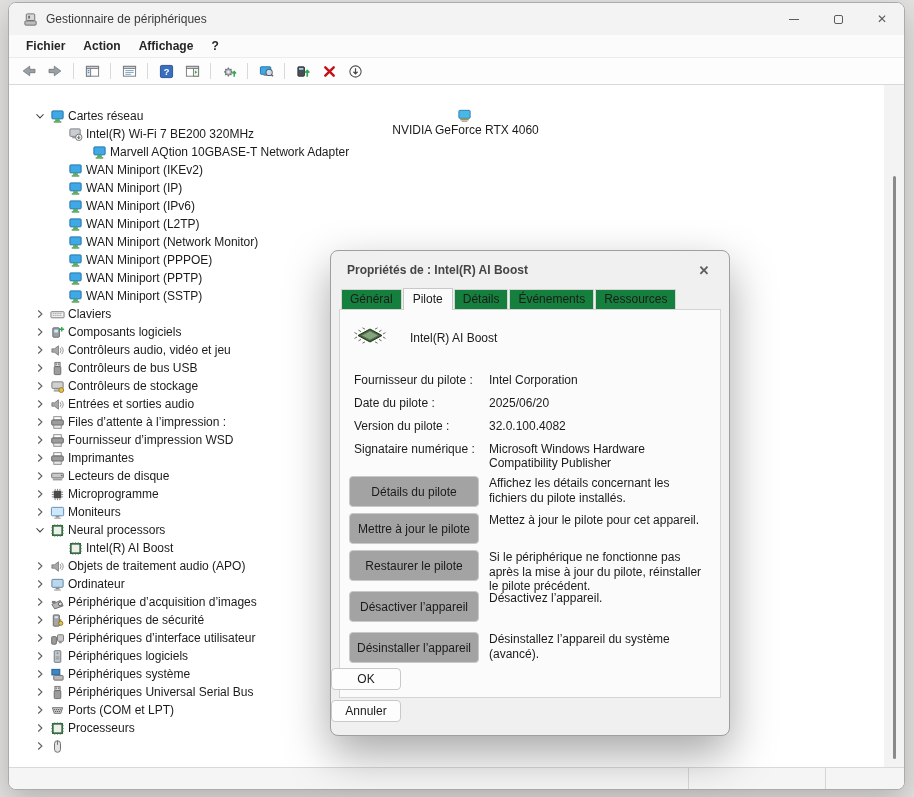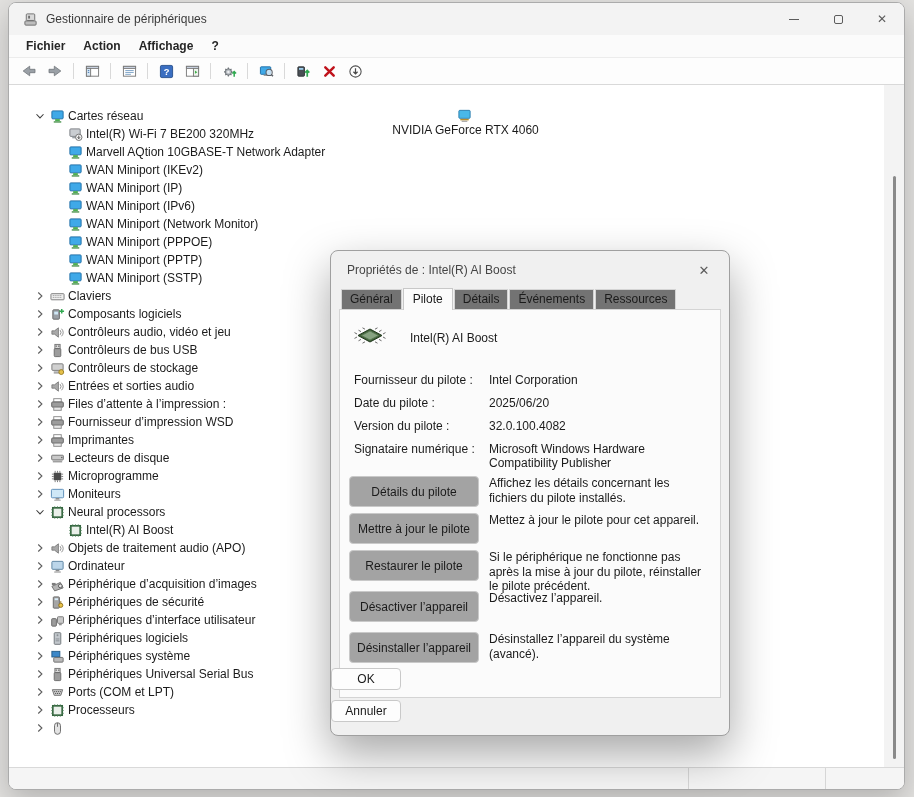--- a/index.html
+++ b/index.html
@@ -35,26 +35,26 @@
   .vscroll { position:absolute; top:0; right:0; width:20px; bottom:0; background:#f3f3f3; }
   .vthumb { position:absolute; left:9px; width:3px; background:#8a8a8a; border-radius:2px; }
 
   .statusbar { height:22px; background:#f5f5f5; border-top:1px solid #d9d9d9; display:flex; flex:0 0 auto; }
   .st-cell { border-right:1px solid #d6d6d6; }
 
   
   .dlg { position:absolute; left:330px; top:250px; width:400px; height:486px;
          background:#f0f0f0; border:1px solid #9f9f9f; border-radius:8px;
          box-shadow:0 18px 45px rgba(0,0,0,.35); z-index:10; }
-  .dlg-titlebar { height:38px; display:flex; align-items:center; padding:0 14px 0 16px; }
+  .dlg-titlebar { height:38px; display:flex; align-items:center; padding:0 14px 0 16px;font-weight:bold; }
   .dlg-title { font-size:12px; color:#454545; }
   .dlg-close { margin-left:auto; font-size:13px; color:#5c5c5c; width:22px; height:22px; display:flex; align-items:center; justify-content:center; }
 
   .tabs { display:flex; margin-left:10px; position:relative; z-index:2; align-items:flex-end; height:20px; }
-  .tab { font-size:12px; color:#1b1b1b; padding:2px 8px 3px; background:#737373; border:1px solid #d4d4d4; border-bottom:none; margin-right:1px; }
+  .tab { font-size:12px; color:#1b1b1b; padding:2px 8px 3px; background:#15803d; border:1px solid #d4d4d4; border-bottom:none; margin-right:1px; }
   .tab.active { background:#fbfbfb; padding:3px 9px 4px; position:relative; top:1px; border-color:#c8c8c8; }
 
   .tabpage { position:absolute; left:8px; right:8px; top:58px; height:389px;
              background:#fbfbfb; border:1px solid #d4d4d4; }
   .dev-head { display:flex; align-items:center; padding:16px 0 0 12px; height:40px; }
   .dev-head .dev-name { font-size:12px; margin-left:22px; }
 
   .fields { position:absolute; left:0; top:56px; width:100%; }
   .frow { position:absolute; left:14px; right:14px; display:flex; }
   .flabel { width:135px; font-size:12px; color:#1b1b1b; flex:0 0 auto; }
@@ -241,21 +241,21 @@
           <span class="ticon">
             <svg width="15" height="15" viewBox="0 0 16 16">
               <rect x="2" y="2" width="11" height="8" rx="1" fill="#c9cdd1" stroke="#7a7e82"></rect>
               <rect x="4.5" y="10.3" width="5" height="1.8" fill="#9aa0a6"></rect>
               <circle cx="11.5" cy="11" r="3.4" fill="#f5f5f5" stroke="#707070"></circle>
               <path d="M11.5 9.2v3.2M10.2 11l1.3 1.4 1.3-1.4" stroke="#4a4a4a" fill="none"></path>
             </svg>
           </span>
           <span class="tlabel">Intel(R) Wi-Fi 7 BE200 320MHz</span>
         </div>
-        <div class="trow" style="padding-left: 40px;">
+        <div class="trow" style="padding-left: 64px;">
           <span class="chev"></span>
           <span class="ticon">
             <svg width="15" height="15" viewBox="0 0 16 16">
               <rect x="2" y="2" width="12" height="8.5" rx="1" fill="#3fa9e8" stroke="#1f6ea6"></rect>
               <rect x="5.5" y="10.8" width="5" height="2" fill="#4caf50"></rect>
               <rect x="4" y="13.1" width="8" height="1.4" fill="#3d8b40"></rect>
             </svg>
           </span>
           <span class="tlabel">Marvell AQtion 10GBASE-T Network Adapter</span>
         </div>
@@ -284,20 +284,31 @@
         <div class="trow" style="padding-left: 40px;">
           <span class="chev"></span>
           <span class="ticon">
             <svg width="15" height="15" viewBox="0 0 16 16">
               <rect x="2" y="2" width="12" height="8.5" rx="1" fill="#3fa9e8" stroke="#1f6ea6"></rect>
               <rect x="5.5" y="10.8" width="5" height="2" fill="#4caf50"></rect>
               <rect x="4" y="13.1" width="8" height="1.4" fill="#3d8b40"></rect>
             </svg>
           </span>
           <span class="tlabel">WAN Miniport (IPv6)</span>
+        </div>
+        <div class="trow" style="padding-left: 40px;">
+          <span class="chev"></span>
+          <span class="ticon">
+            <svg width="15" height="15" viewBox="0 0 16 16">
+              <rect x="2" y="2" width="12" height="8.5" rx="1" fill="#3fa9e8" stroke="#1f6ea6"></rect>
+              <rect x="5.5" y="10.8" width="5" height="2" fill="#4caf50"></rect>
+              <rect x="4" y="13.1" width="8" height="1.4" fill="#3d8b40"></rect>
+            </svg>
+          </span>
+          <span class="tlabel">WAN Miniport (L2TP)</span>
         </div>
         <div class="trow" style="padding-left: 40px;">
           <span class="chev"></span>
           <span class="ticon">
             <svg width="15" height="15" viewBox="0 0 16 16">
               <rect x="2" y="2" width="12" height="8.5" rx="1" fill="#3fa9e8" stroke="#1f6ea6"></rect>
               <rect x="5.5" y="10.8" width="5" height="2" fill="#4caf50"></rect>
               <rect x="4" y="13.1" width="8" height="1.4" fill="#3d8b40"></rect>
             </svg>
           </span>

